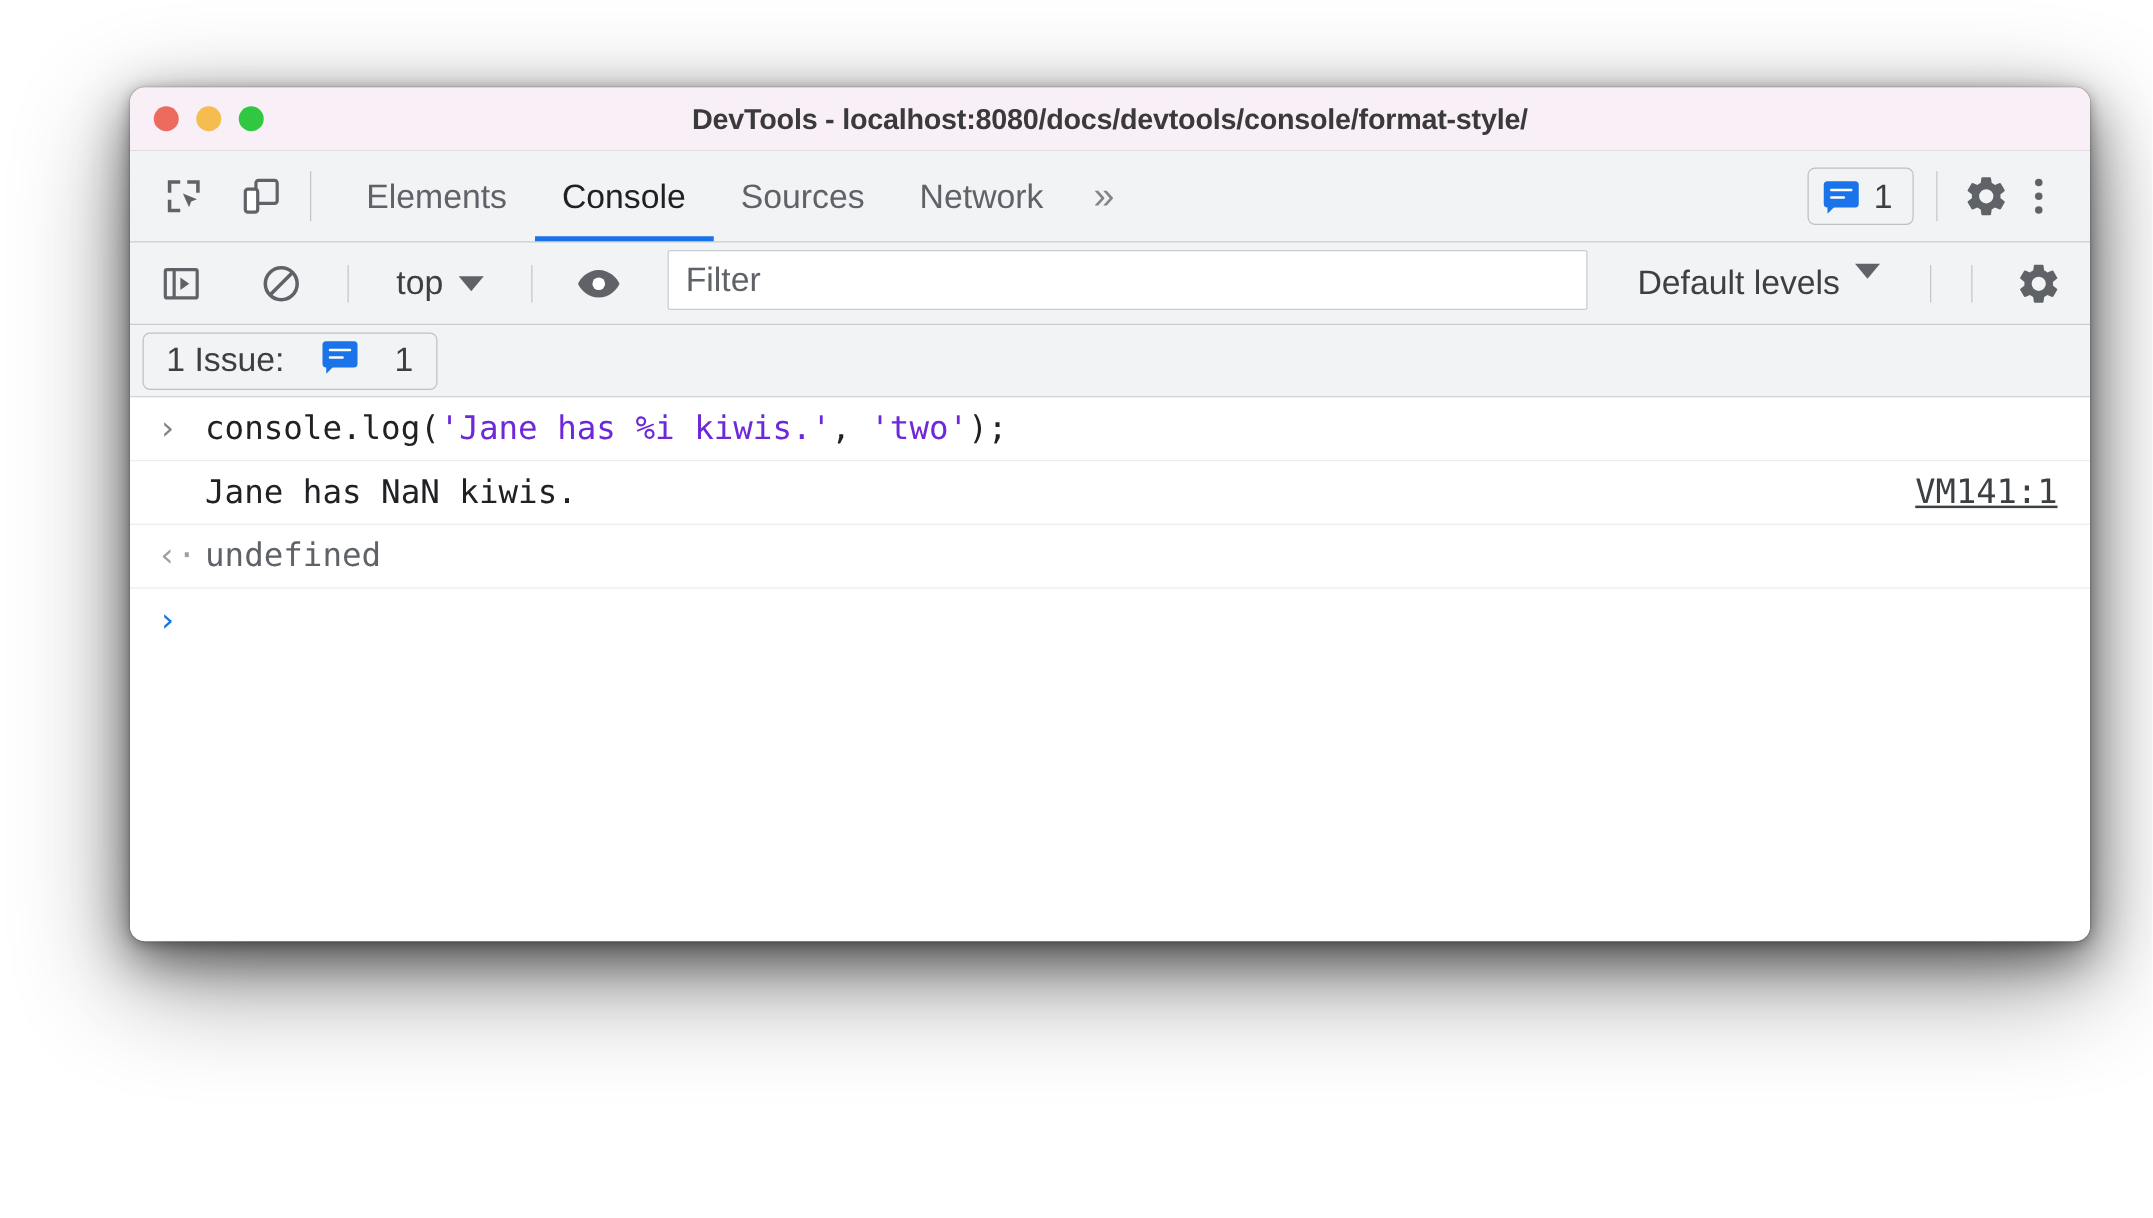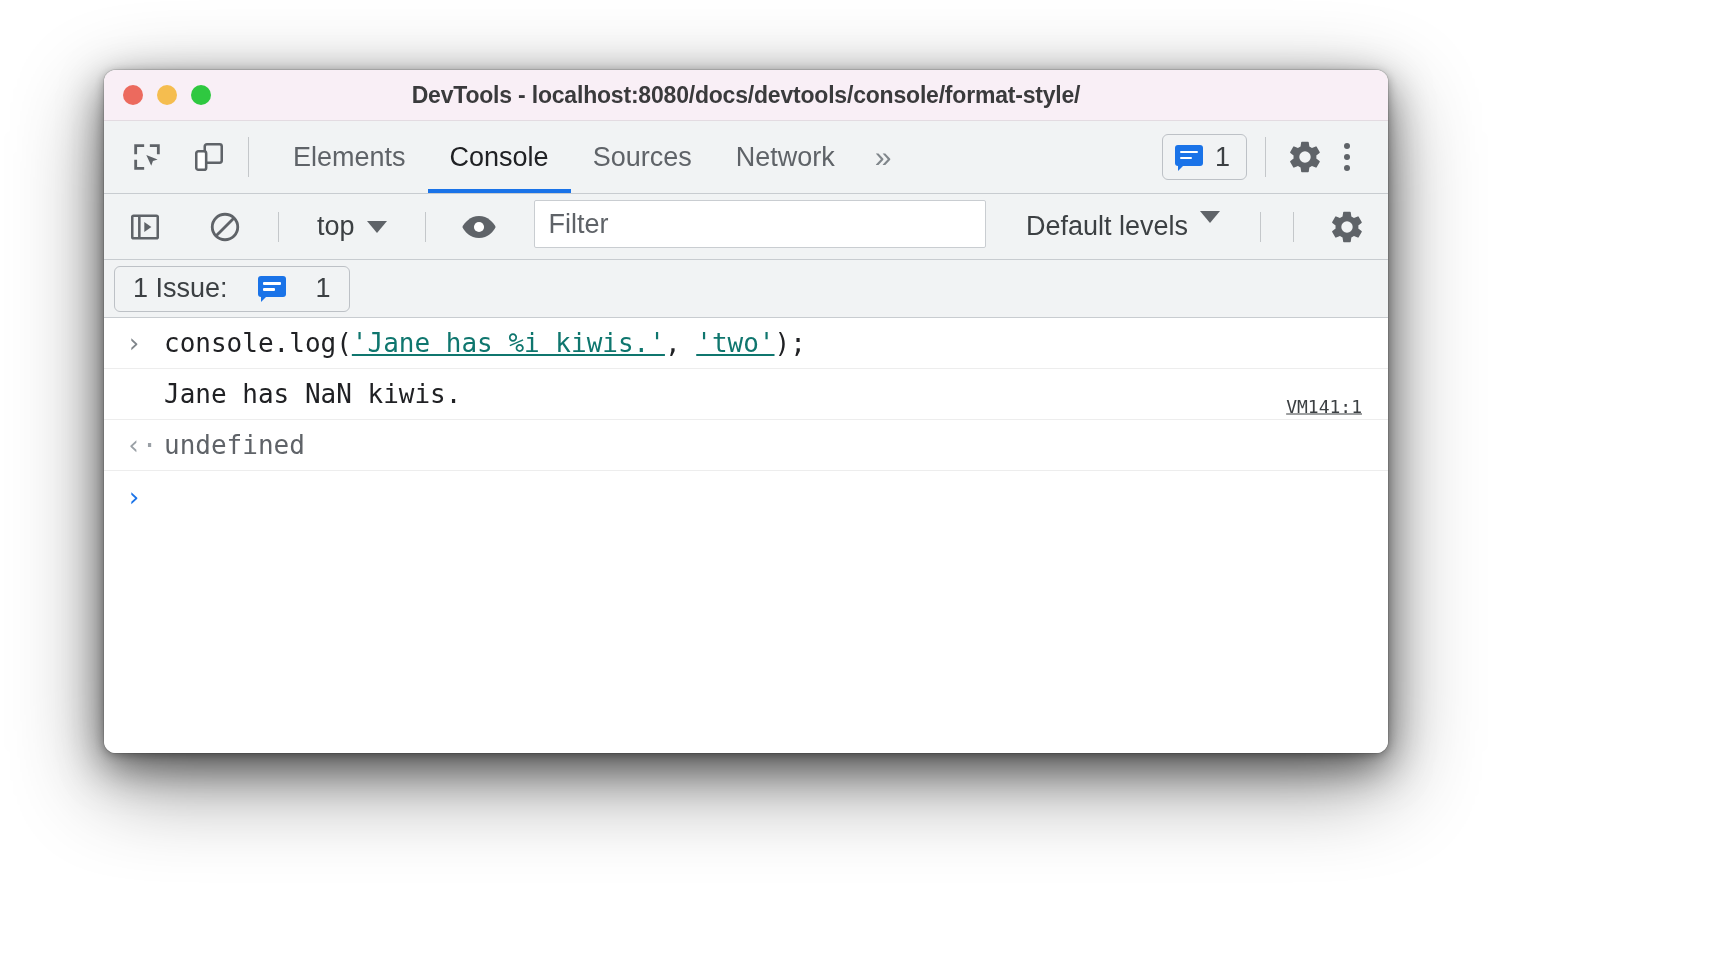--- a/index.html
+++ b/index.html
@@ -11,21 +11,21 @@
   }
   .stage {
     position: relative;
     width: 1722px; height: 974px;
     background: #ffffff;
     display: flex; align-items: flex-start; justify-content: center;
   }
   .window {
     position: absolute;
     left: 104px; top: 70px;
-    width: 1284px; height: 683px;
+    width: 1568px; height: 683px;
     background: #ffffff;
     border-radius: 12px;
     box-shadow:
       0 0 0 1px rgba(0,0,0,0.10),
       0 2px 10px rgba(0,0,0,0.30),
       0 14px 40px rgba(0,0,0,0.50),
       0 30px 90px rgba(0,0,0,0.45);
     overflow: hidden;
     display: flex; flex-direction: column;
   }
@@ -165,21 +165,21 @@
   
   .issues-bar {
     height: 58px;
     background: #f1f3f4;
     border-bottom: 1px solid #c8ccd0;
     display: flex; align-items: center;
     padding-left: 10px;
     flex: 0 0 auto;
   }
   .issue-chip {
-    display: flex; align-items: center; gap: 30px;
+    display: flex; gap: 30px;
     border: 1px solid #bdc1c6; border-radius: 6px;
     background: #f1f3f4;
     padding: 6px 18px;
     height: 46px;
   }
   .issue-chip-label { font-size: 27px; color: #3c4043; }
   .issue-chip-count { font-size: 27px; color: #3c4043; }
   
   .console-body {
     flex: 1 1 auto;
@@ -197,30 +197,29 @@
   }
   .gutter {
     width: 38px; flex: 0 0 38px;
     display: flex; align-items: center; justify-content: flex-start;
     font-size: 26px;
     color: #9aa0a6;
   }
   .chev-in { color: #80868b; font-size: 26px; }
   .chev-out { color: #9aa0a6; font-size: 26px; }
   .code { color: #202124; white-space: pre; }
-  .str { color: #0f766e; text-decoration: underline; }
+  .str { color: #6d28d9; }
   .out-text { color: #202124; white-space: pre; }
   .res-text { color: #5f6368; white-space: pre; }
   .vm-link {
     position: absolute; right: 26px; top: 50%; transform: translateY(-50%);
-    font-size: 18px;
+    font-size: 27px;
     color: #3c4043;
     text-decoration: underline;
     font-family: "DejaVu Sans Mono", monospace;
-    margin-top: 12px;
   }
   .prompt-row {
     display: flex; align-items: center;
     min-height: 51px;
     padding-left: 22px;
   }
   .prompt-caret { color: #1a73e8; font-size: 26px; font-family: "DejaVu Sans Mono", monospace; }
   svg { display: block; }
 </style>
 </head>

